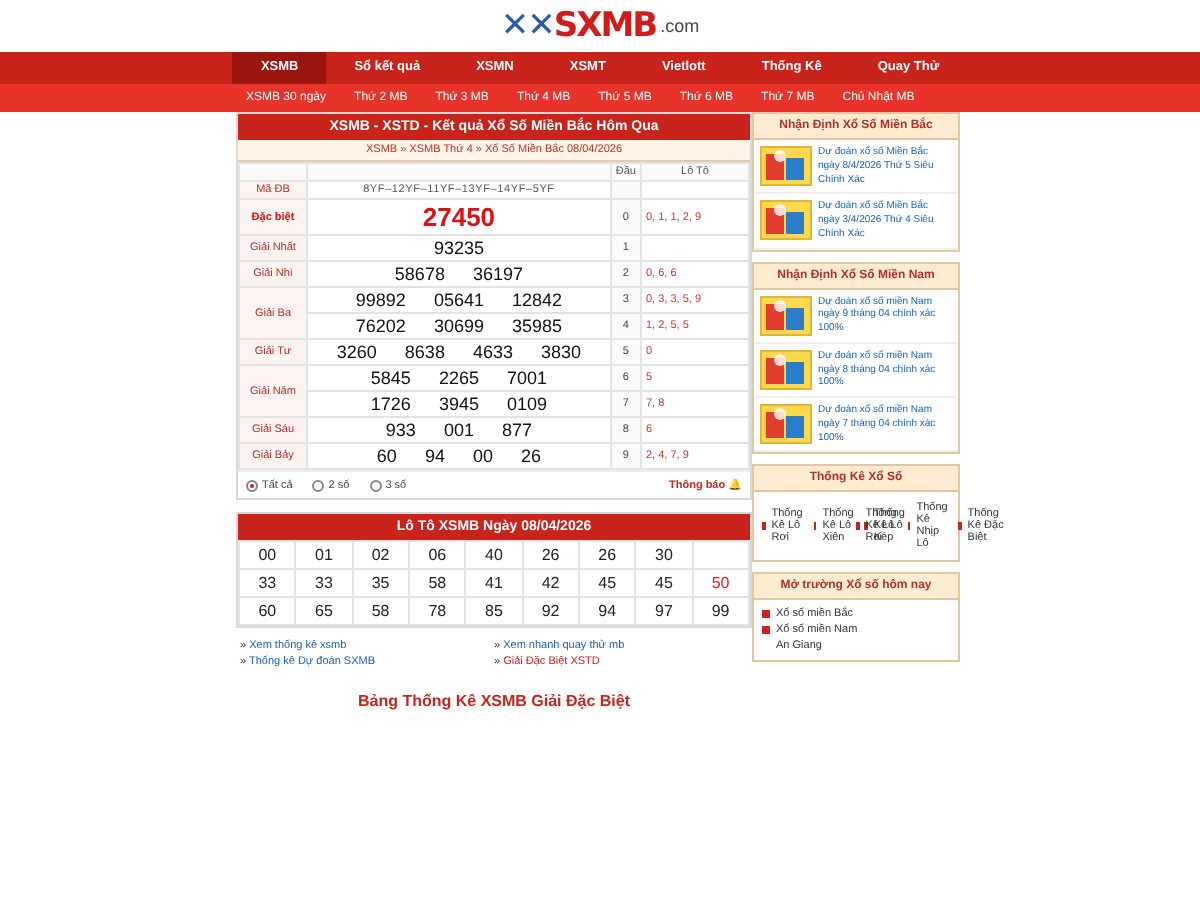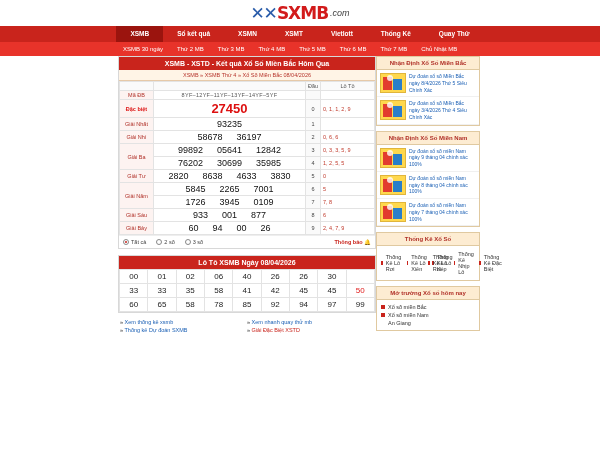--- a/index.html
+++ b/index.html
@@ -11,21 +11,21 @@
     font-size:7px;
     color:#222;
   }
   .wrap { width:600px; height:450px; position:relative; }
 
   
   .topbar { height:26px; background:#ffffff; display:flex; align-items:center; justify-content:center; }
   .logo { display:flex; align-items:center; gap:1px; }
   .logo-mark { font-size:17px; font-weight:bold; color:#d21b1b; letter-spacing:-1px; font-family:"DejaVu Sans", sans-serif; }
   .logo-x { color:#2a5caa; }
-  .logo-dom { font-size:9px; color:#444; margin-left:1px;font-style:italic; }
+  .logo-dom { font-size:9px; color:#444; margin-left:1px; }
 
   .mainnav { height:16px; background:#c9241c; display:flex; align-items:center; justify-content:center; gap:0; }
   .mainnav a {
     color:#fff; font-size:6.5px; font-weight:bold; text-decoration:none;
     padding:0 14px; line-height:16px; display:block; white-space:nowrap;
   }
   .mainnav a.active { background:#9b140e; }
 
   .subnav { height:14px; background:#e8332a; display:flex; align-items:center; padding-left:116px; gap:0; }
   .subnav a { color:#fff; font-size:6px; text-decoration:none; padding:0 7px; white-space:nowrap; }
@@ -176,21 +176,21 @@
             <td class="lotc">0, 3, 3, 5, 9</td>
           </tr>
           <tr>
             <td class="nums"><span>76202</span><span>30699</span><span>35985</span></td>
             <td class="dauc">4</td>
             <td class="lotc">1, 2, 5, 5</td>
           </tr>
 
           <tr>
             <td class="lbl">Giải Tư</td>
-            <td class="nums"><span>2820</span><span>8638</span><span>4633</span><span>3830</span></td>
+            <td class="nums"><span>3260</span><span>8638</span><span>4633</span><span>3830</span></td>
             <td class="dauc">5</td>
             <td class="lotc">0</td>
           </tr>
 
           <tr>
             <td class="lbl" rowspan="2">Giải Năm</td>
             <td class="nums"><span>5845</span><span>2265</span><span>7001</span></td>
             <td class="dauc">6</td>
             <td class="lotc">5</td>
           </tr>
@@ -274,20 +274,21 @@
           </table>
       </div>
 
       <div class="links">
         <div>» <a>Xem thống kê xsmb</a></div>
         <div>» <a>Xem nhanh quay thử mb</a></div>
         <div>» <a>Thống kê Dự đoán SXMB</a></div>
         <div>» <a class="red">Giải Đặc Biệt XSTD</a></div>
       </div>
 
+      <div class="bottom-title">Bảng Thống Kê XSMB Giải Đặc Biệt</div>
     </div>
 
     <div class="right">
 
       <div class="rpanel">
         <div class="rhead">Nhận Định Xổ Số Miền Bắc</div>
         <div class="ritem">
           <div class="rthumb">
               <span class="b1"></span>
               <span class="b2"></span>

